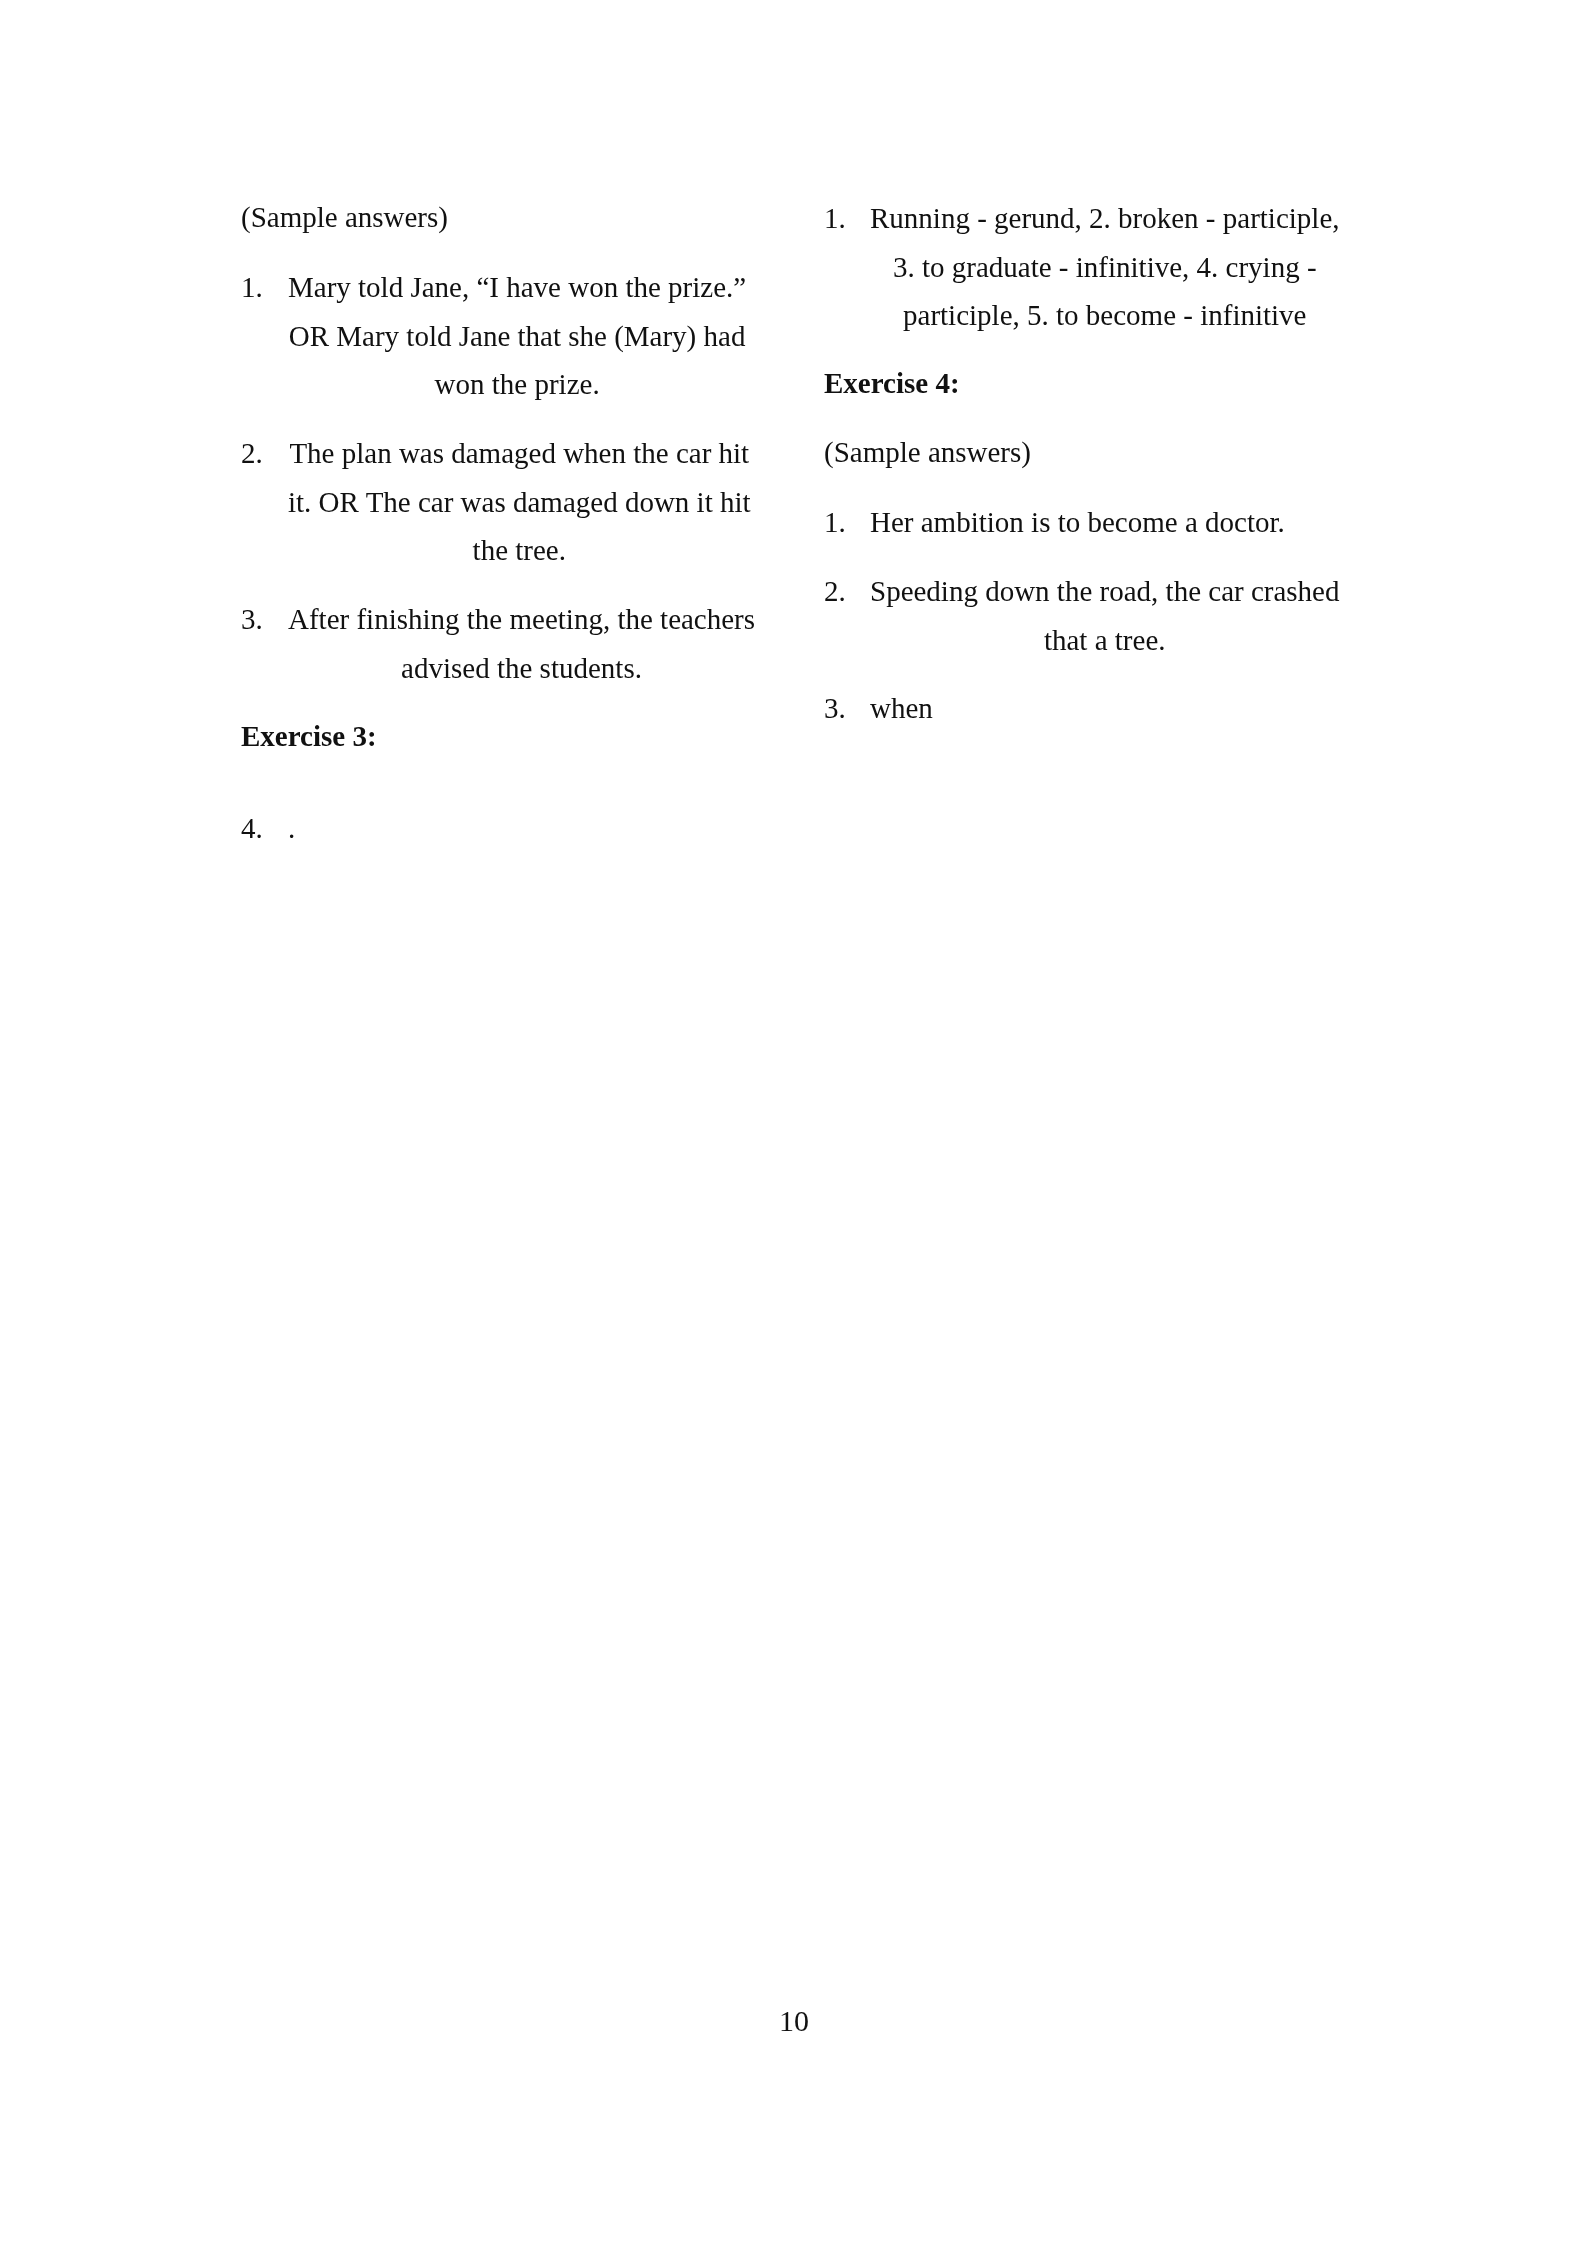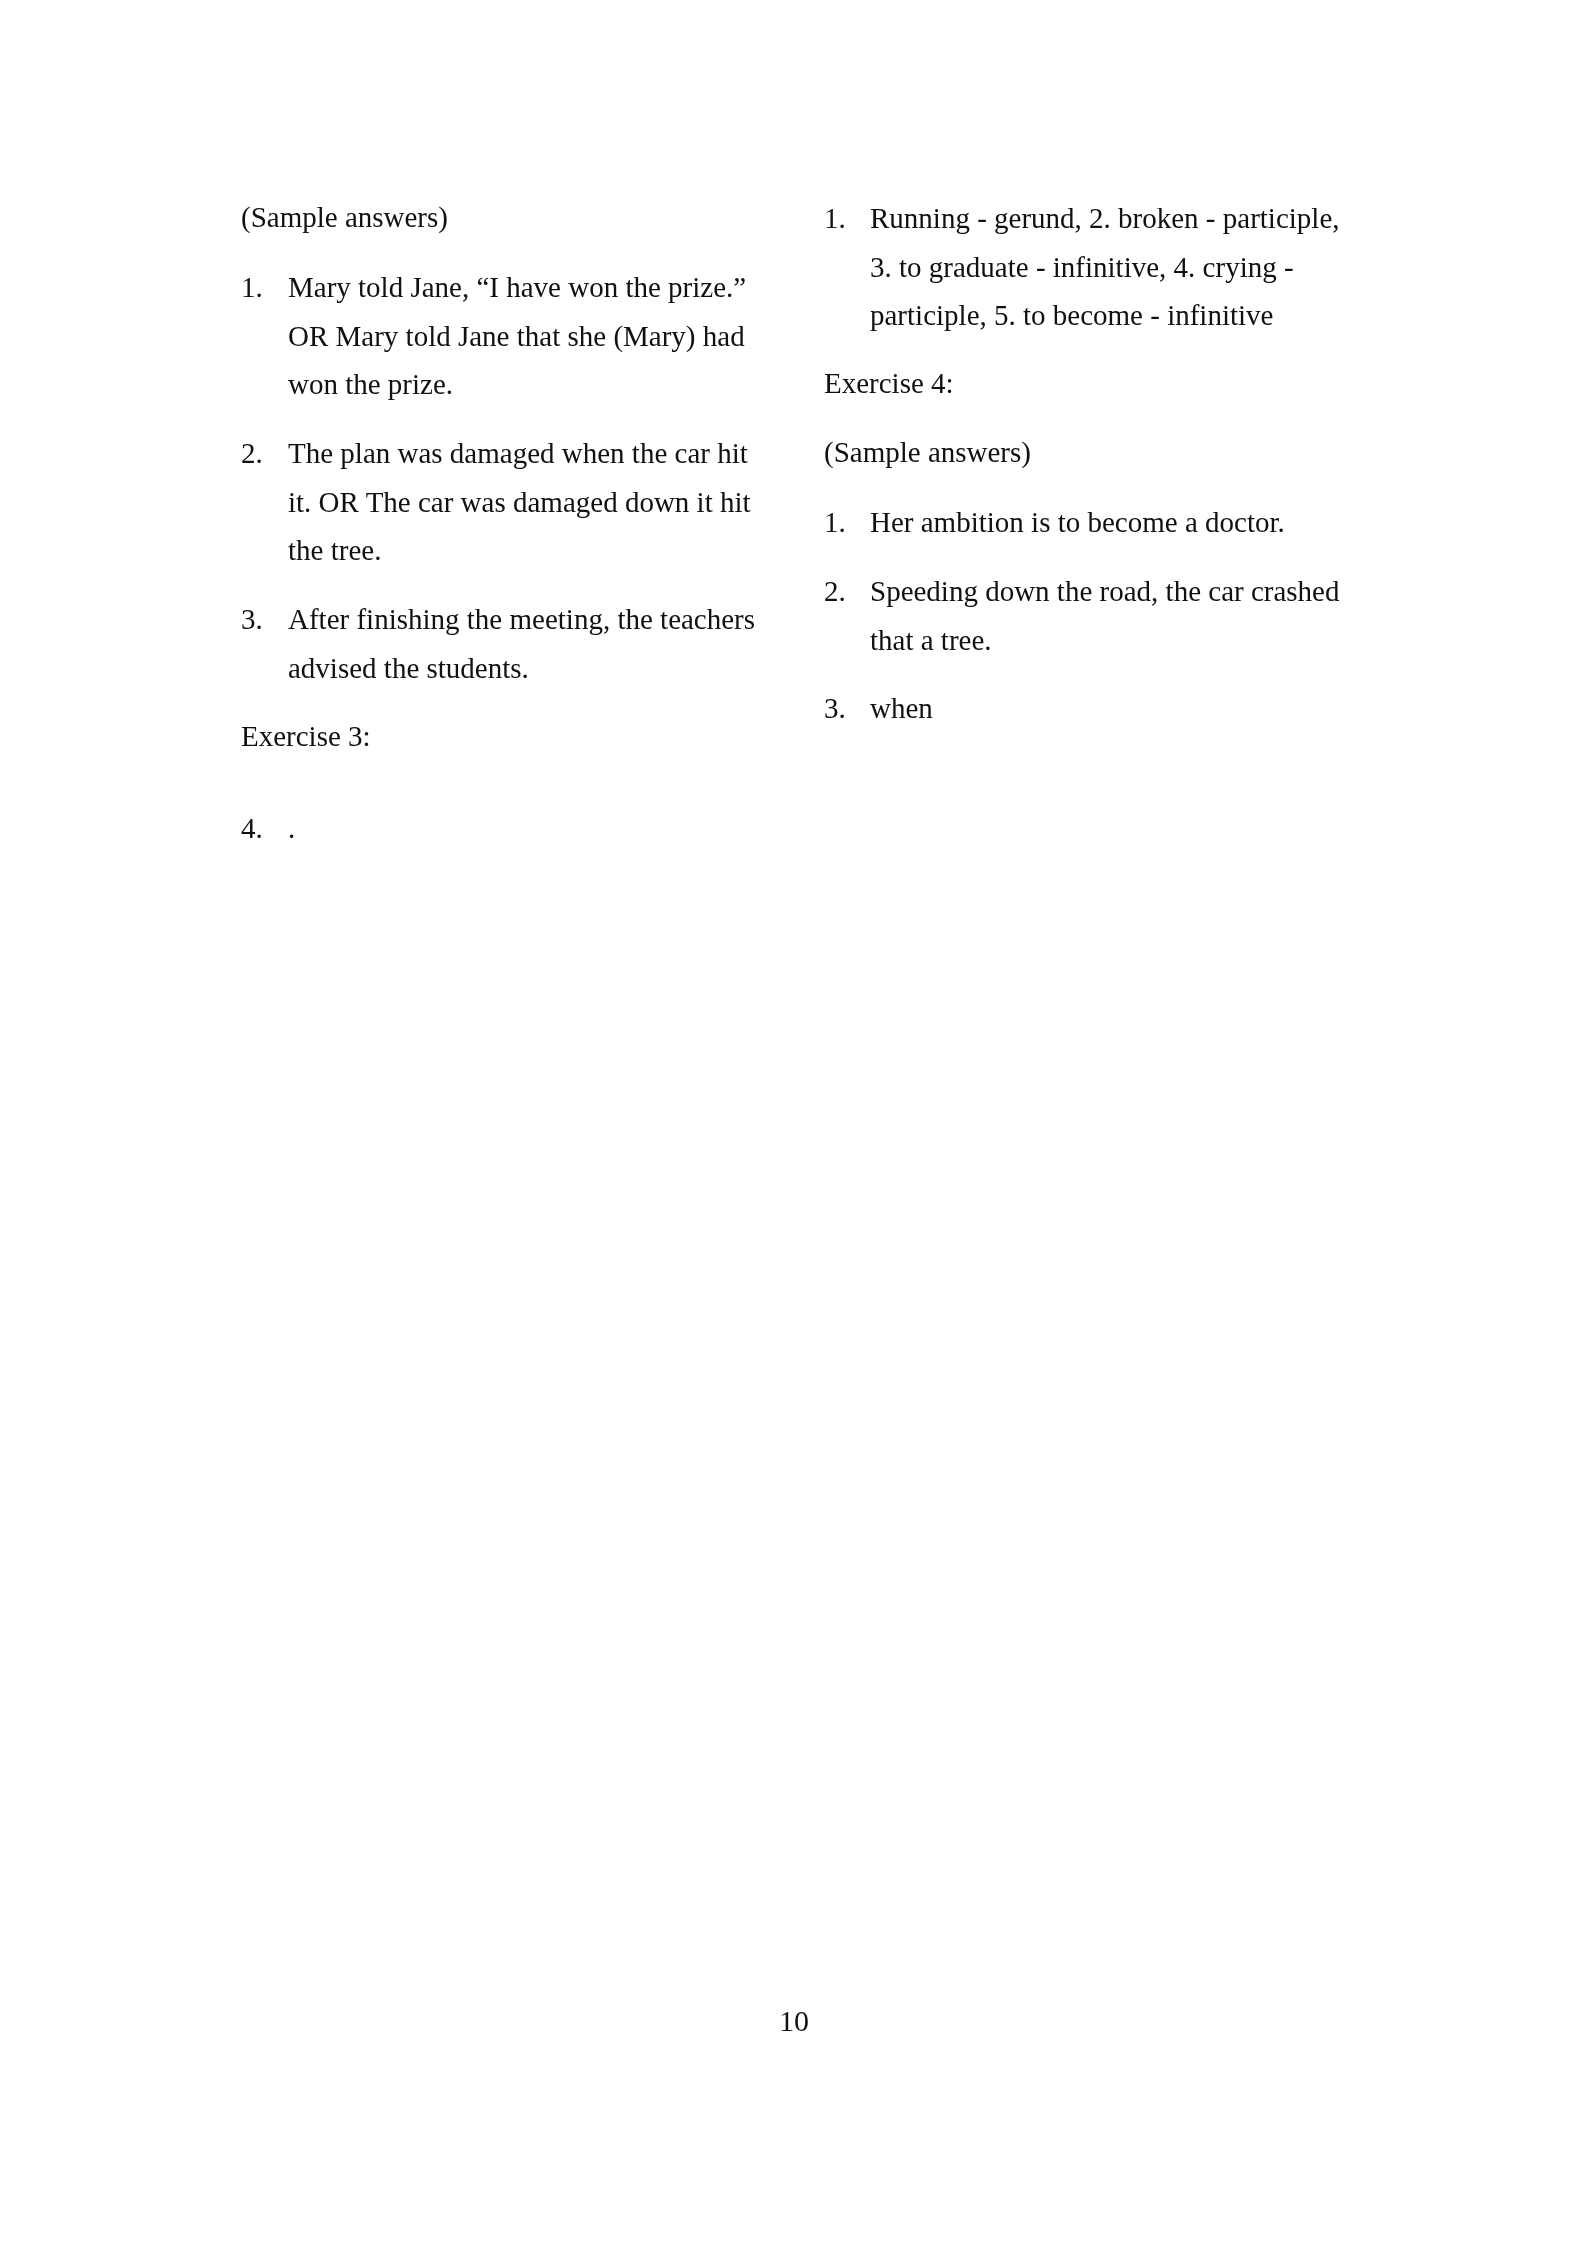--- a/index.html
+++ b/index.html
@@ -33,23 +33,24 @@
     left: 0;
     top: 0;
   }
   .lines {
     position: absolute;
     top: 0;
   }
   .line {
     display: block;
     height: 48.5px;
+    text-align: center;
   }
   .heading {
-    font-weight: normal;
+    font-weight: bold;
   }
   .page-number {
     position: absolute;
     font-size: 30px;
     line-height: 48.5px;
     left: 0;
     width: 1588px;
     text-align: center;
   }
   

